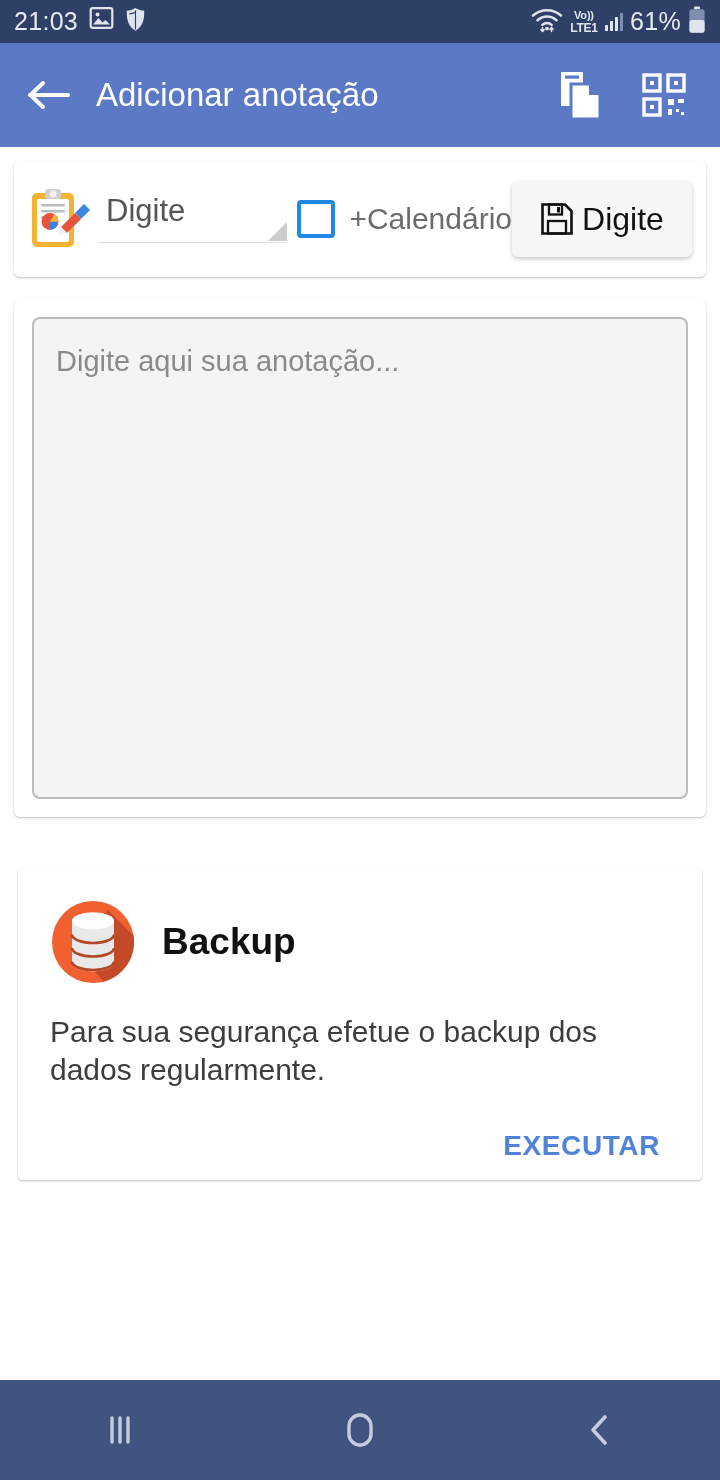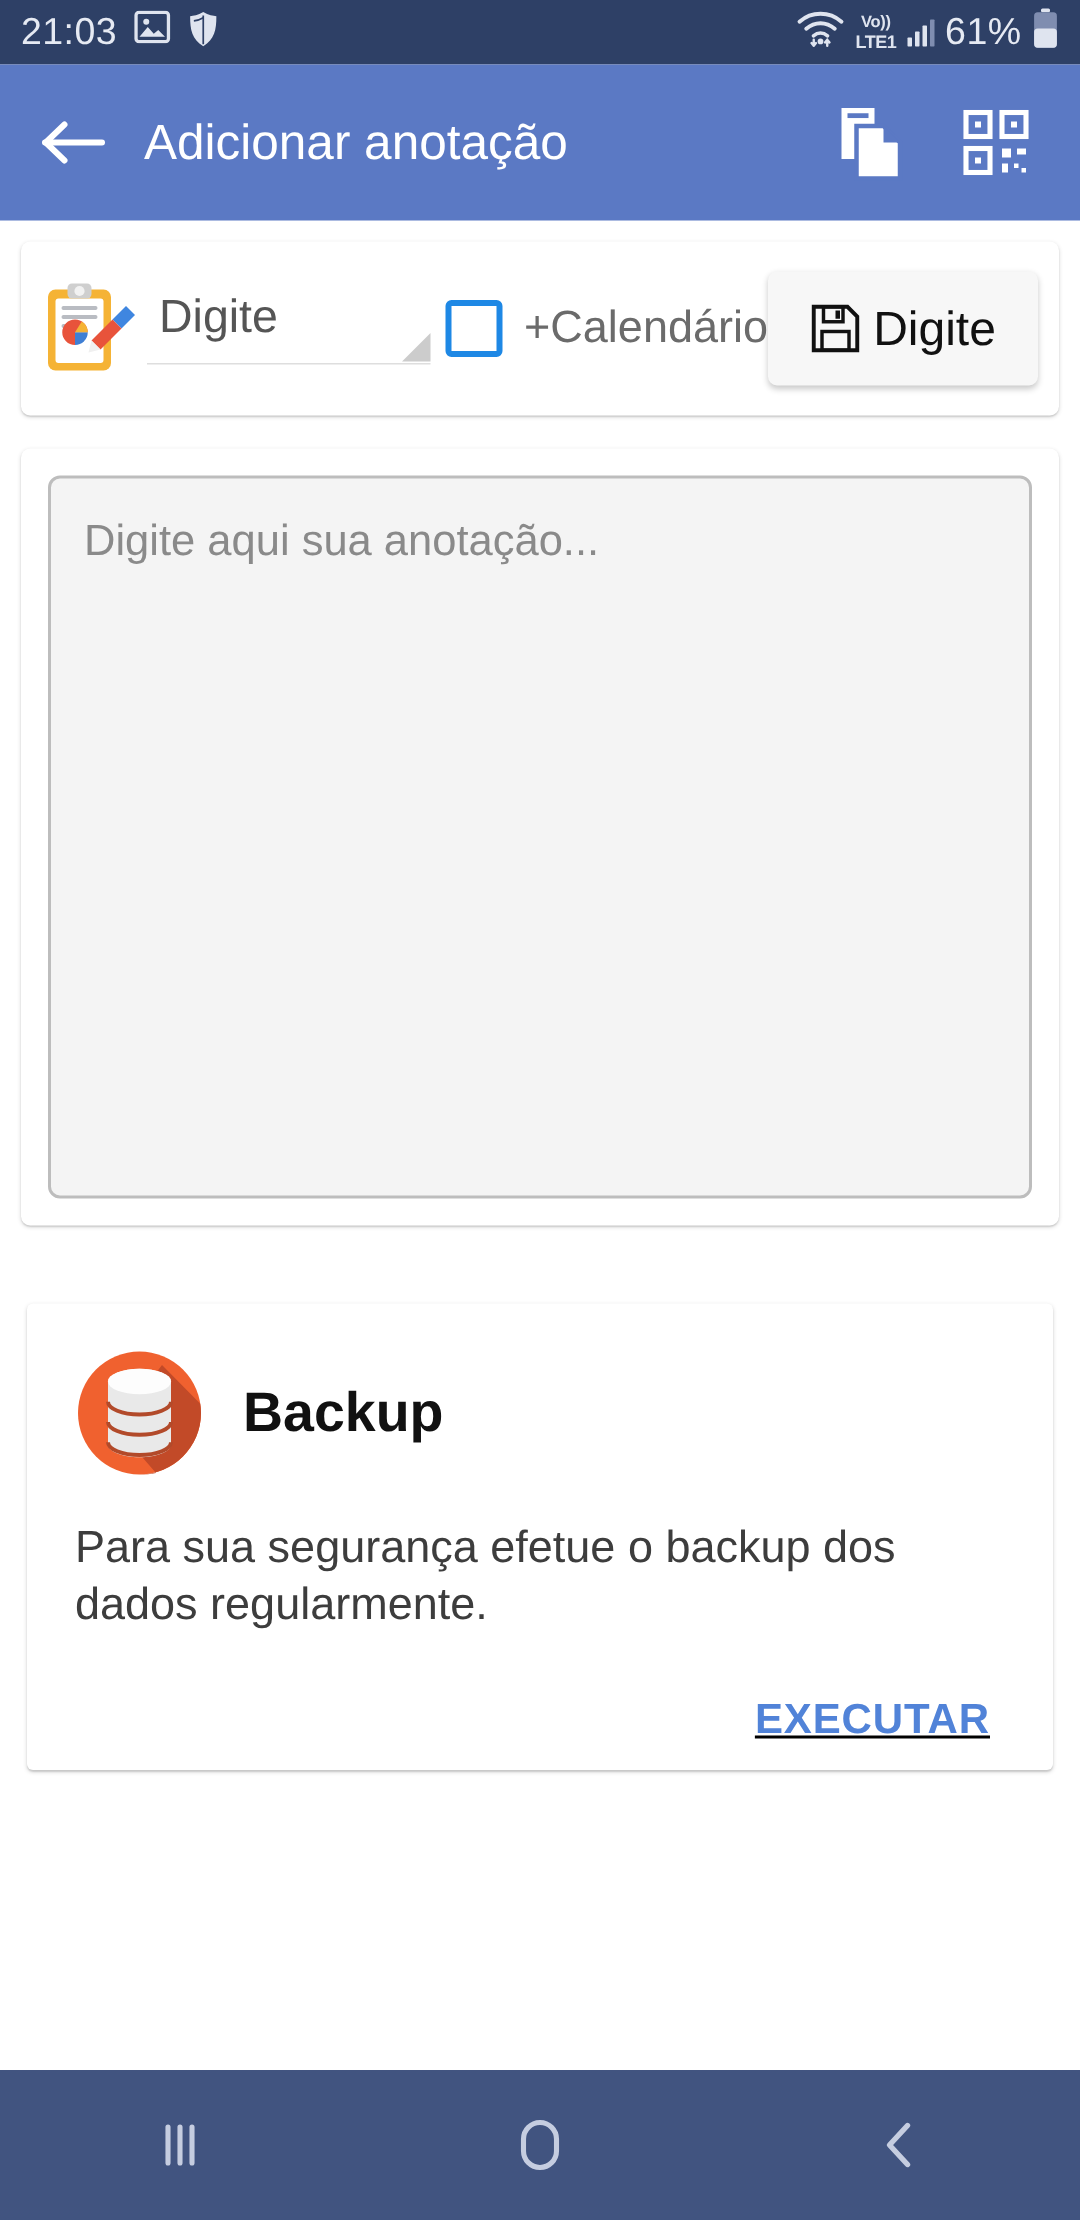--- a/index.html
+++ b/index.html
@@ -86,21 +86,21 @@
     font-family:"Liberation Sans", sans-serif; resize:none; outline:none;
   }
   .note-area::placeholder { color:#8a8a8a; }
 
   
   .backup-card { margin:52px 18px 0 18px; padding:30px 32px 8px 32px; border-radius:4px; }
   .bk-head { display:flex; align-items:center; gap:26px; }
   .bk-icon { width:86px; height:86px; flex:0 0 auto; }
   .bk-title { font-size:37px; font-weight:700; color:#111111; }
   .bk-desc { margin-top:28px; font-size:30px; line-height:1.28; color:#3d3d3d; max-width:570px; }
-  .bk-actions { display:flex; justify-content:flex-end; margin-top:30px; padding-right:4px;text-decoration:underline; }
+  .bk-actions { display:flex; justify-content:flex-end; margin-top:30px; padding-right:4px; }
   .bk-exec { font-size:28px; font-weight:700; color:#5183d8; letter-spacing:.6px; padding:10px 6px; }
 
   
   .navbar {
     position:absolute; left:0; bottom:0; width:720px; height:100px;
     background:#415480; display:flex; align-items:center; justify-content:space-around;
   }
   .navbar .nb { width:120px; height:100px; display:flex; align-items:center; justify-content:center; }
 </style>
 </head>

